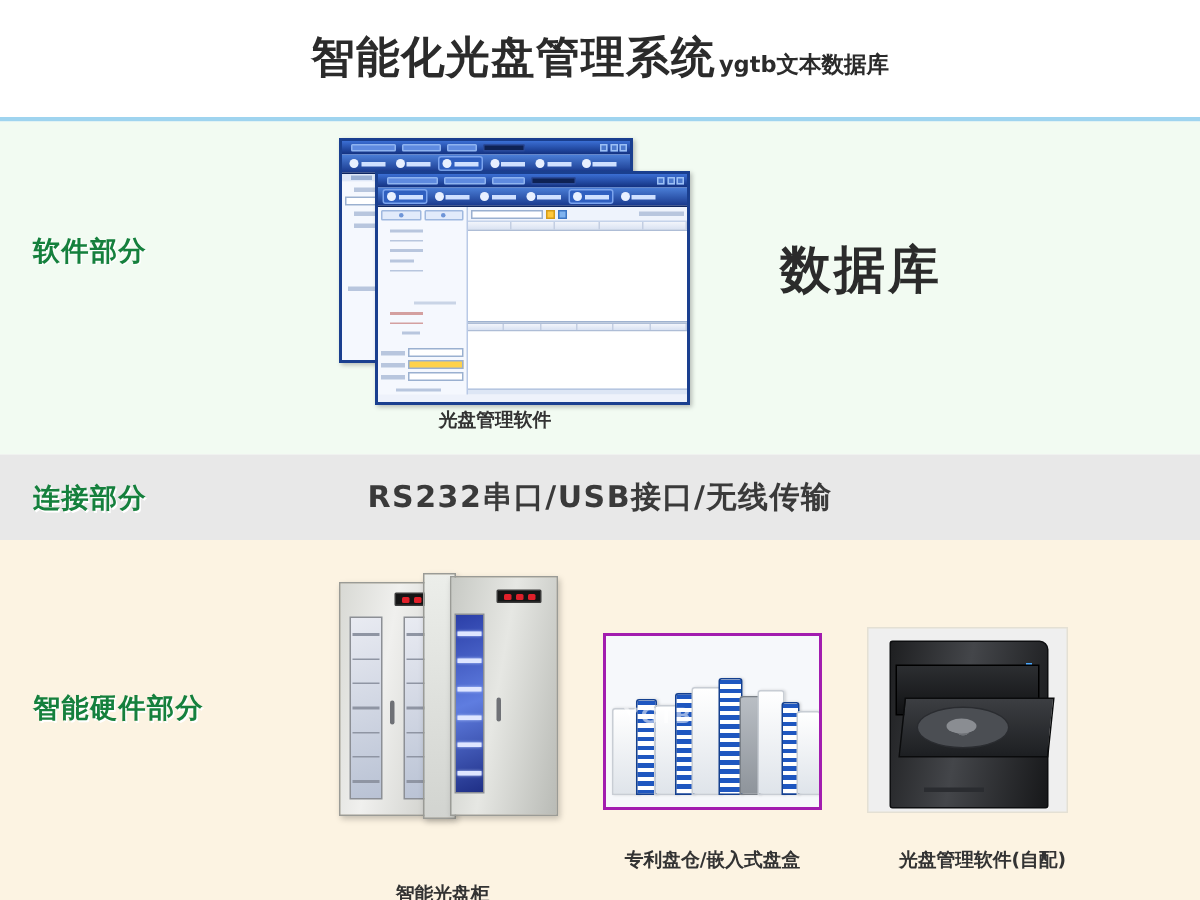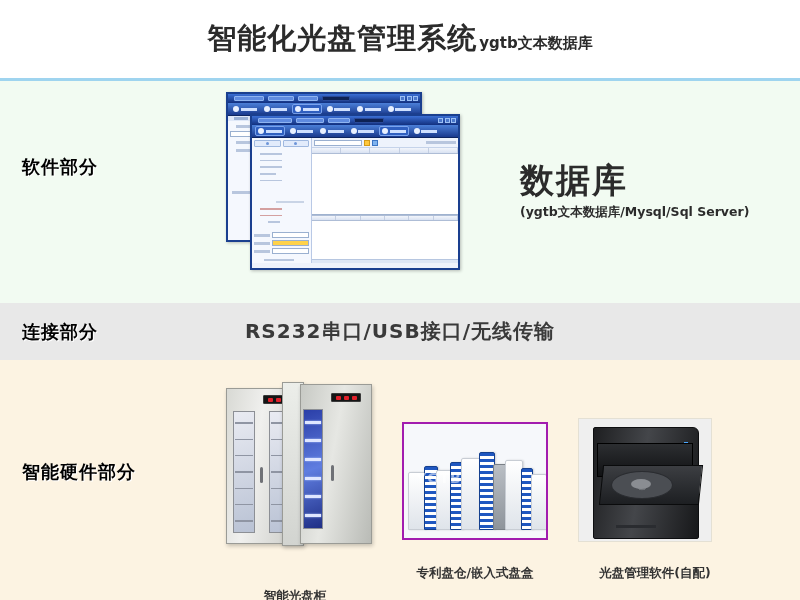--- a/index.html
+++ b/index.html
@@ -27,21 +27,21 @@
     background:#9fd4ef;
   }
 
   
   .band { position:absolute; left:0; width:800px; }
   .band-software { top:81px; height:222px; background:#f2fbf2; }
   .band-connection { top:303px; height:57px; background:#e8e8e8; }
   .band-hardware { top:360px; height:240px; background:#fcf3e2; }
 
   .band-label {
-    position:absolute; font-size:18px; font-weight:bold; color:#000000;
+    position:absolute; font-size:18px; font-weight:bold; color:#15803d;
     text-shadow:1px 1px 0 #ffffff; letter-spacing:1px; white-space:nowrap;
   }
   .label-software   { left:22px; top:155px; }
   .label-connection { left:22px; top:320px; }
   .label-hardware   { left:22px; top:460px; }
 
   
   .db-block {
     position:absolute; left:520px; top:158px; width:270px; text-align:left;
   }
@@ -408,24 +408,24 @@
             <i class="gh"></i>
             <i class="gh"></i>
           </div>
           <div class="grid-area" style="flex:0 0 38px"></div>
           <div class="status-line"></div>
         </div>
       </div>
     </div>
   </div>
 
+  <div class="caption cap-software">光盘管理软件</div>
 
   <div class="db-block">
     <div class="db-title">数据库</div>
-    <div class="db-sub">(ygtb文本数据库/Mysql/Sql Server)</div>
   </div>
 
   <div class="conn-text">RS232串口/USB接口/无线传输</div>
 
   <div class="cabinets">
     <div class="cab cab-a">
       <div class="cab-led" style="left:36px;top:6px;width:30px">
         <i class="led-seg"></i>
           <i class="led-seg"></i>
           <i class="led-seg"></i>

